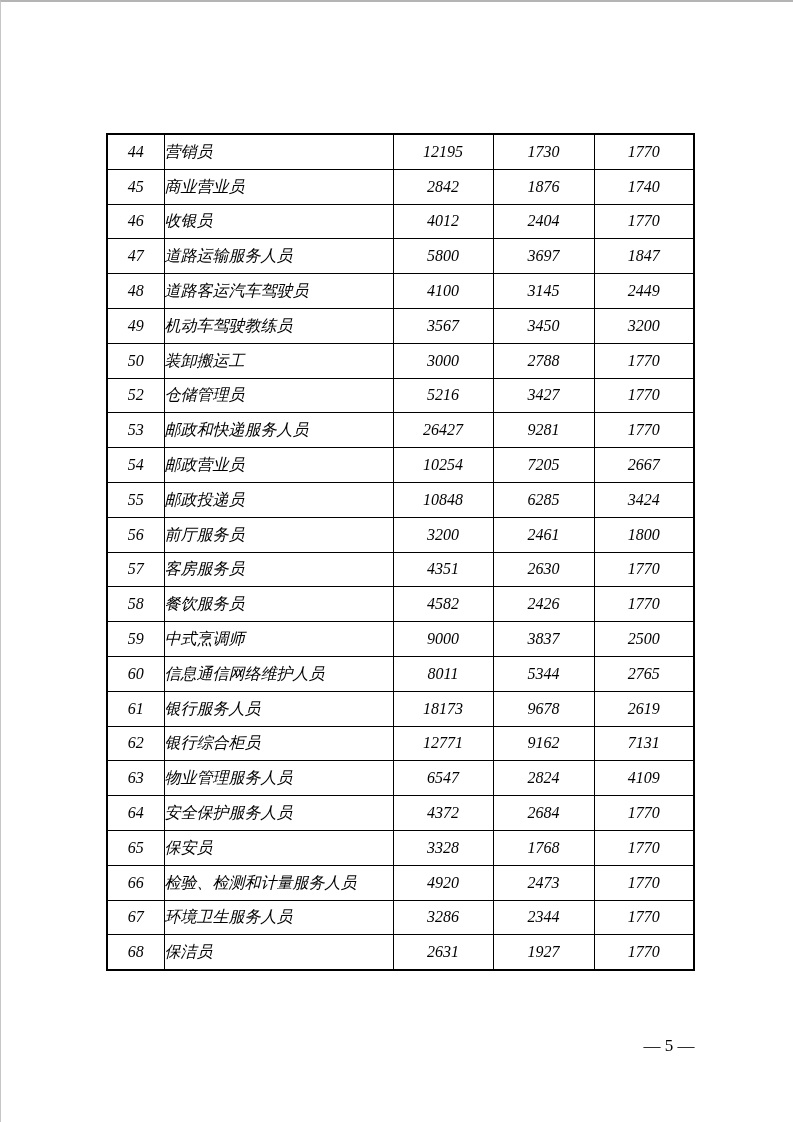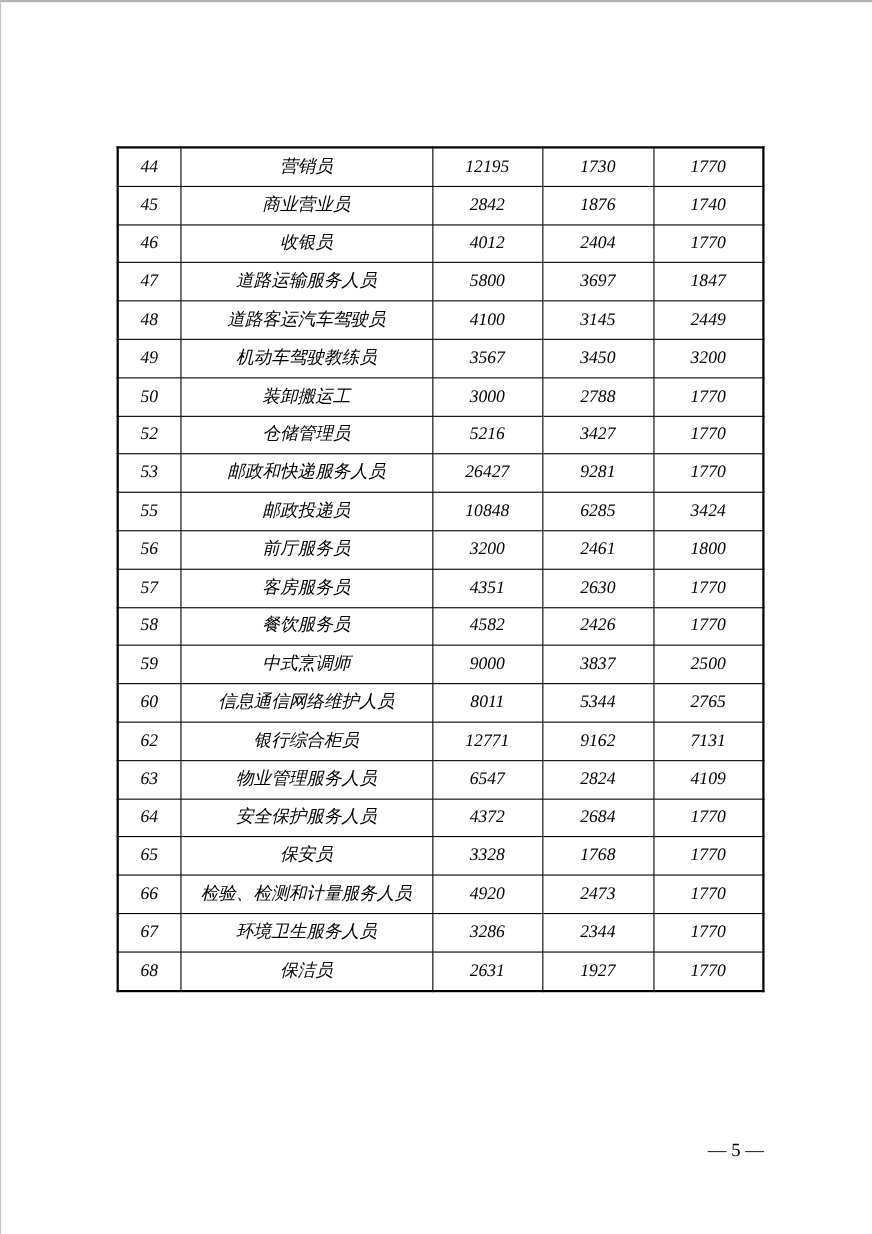--- a/index.html
+++ b/index.html
@@ -40,21 +40,21 @@
     line-height: 1;
     vertical-align: middle;
     padding: 0;
     overflow: hidden;
     white-space: nowrap;
   }
   td.c-no {
     text-align: center;
   }
   td.c-occ {
-    text-align: center;
+    text-align: left;
     padding-left: 10px;
   }
   td.c-val {
     text-align: center;
   }
   .page-number {
     position: absolute;
     top: 1034px;
     left: 618px;
     width: 100px;
@@ -135,20 +135,27 @@
           <td class="c-val">1770</td>
         </tr>
         <tr>
           <td class="c-no">53</td>
           <td class="c-occ">邮政和快递服务人员</td>
           <td class="c-val">26427</td>
           <td class="c-val">9281</td>
           <td class="c-val">1770</td>
         </tr>
         <tr>
+          <td class="c-no">54</td>
+          <td class="c-occ">邮政营业员</td>
+          <td class="c-val">10254</td>
+          <td class="c-val">7205</td>
+          <td class="c-val">2667</td>
+        </tr>
+        <tr>
           <td class="c-no">55</td>
           <td class="c-occ">邮政投递员</td>
           <td class="c-val">10848</td>
           <td class="c-val">6285</td>
           <td class="c-val">3424</td>
         </tr>
         <tr>
           <td class="c-no">56</td>
           <td class="c-occ">前厅服务员</td>
           <td class="c-val">3200</td>
@@ -177,20 +184,27 @@
           <td class="c-val">2500</td>
         </tr>
         <tr>
           <td class="c-no">60</td>
           <td class="c-occ">信息通信网络维护人员</td>
           <td class="c-val">8011</td>
           <td class="c-val">5344</td>
           <td class="c-val">2765</td>
         </tr>
         <tr>
+          <td class="c-no">61</td>
+          <td class="c-occ">银行服务人员</td>
+          <td class="c-val">18173</td>
+          <td class="c-val">9678</td>
+          <td class="c-val">2619</td>
+        </tr>
+        <tr>
           <td class="c-no">62</td>
           <td class="c-occ">银行综合柜员</td>
           <td class="c-val">12771</td>
           <td class="c-val">9162</td>
           <td class="c-val">7131</td>
         </tr>
         <tr>
           <td class="c-no">63</td>
           <td class="c-occ">物业管理服务人员</td>
           <td class="c-val">6547</td>

